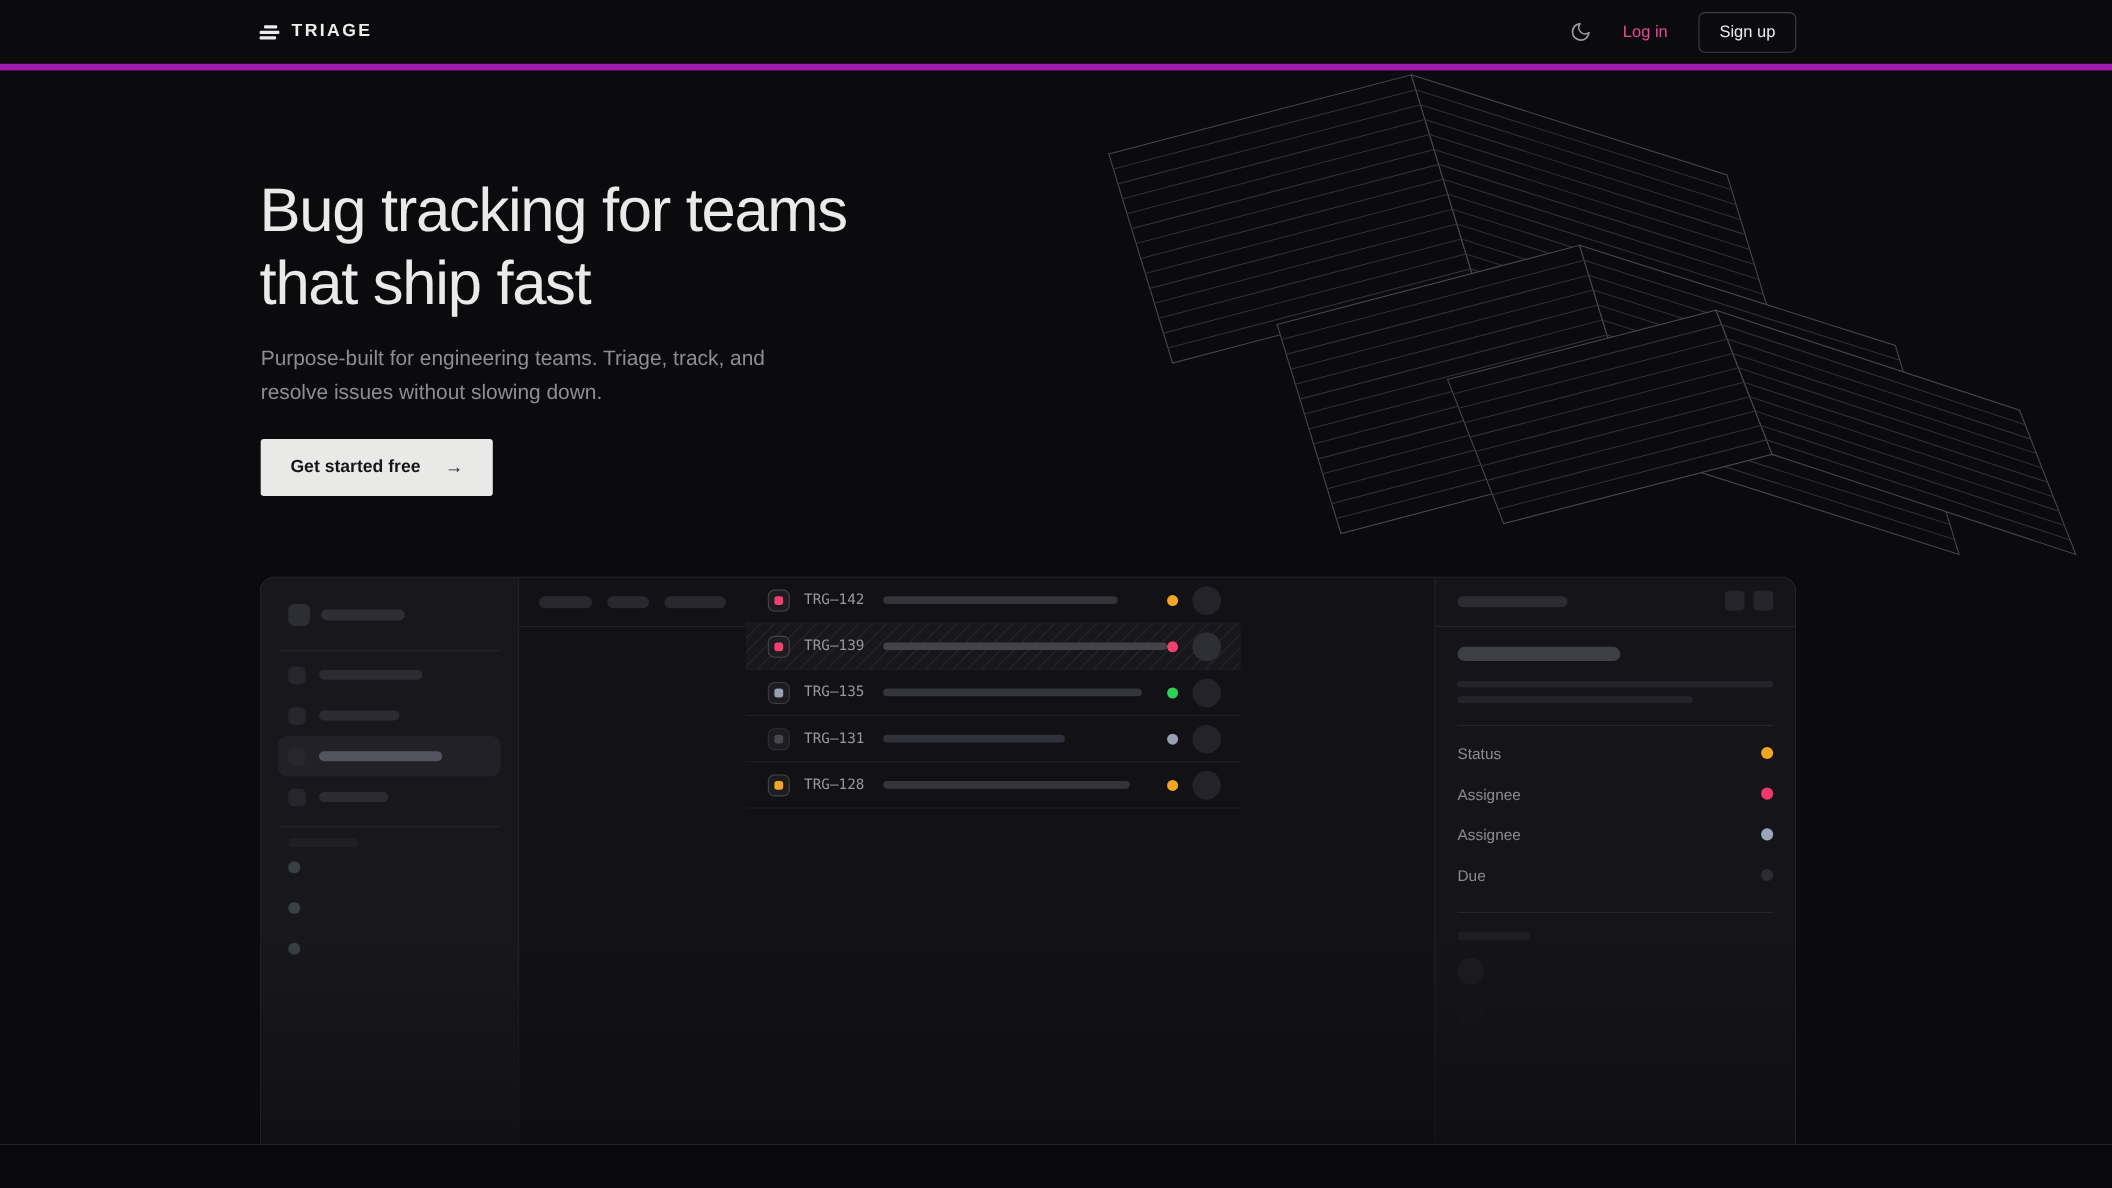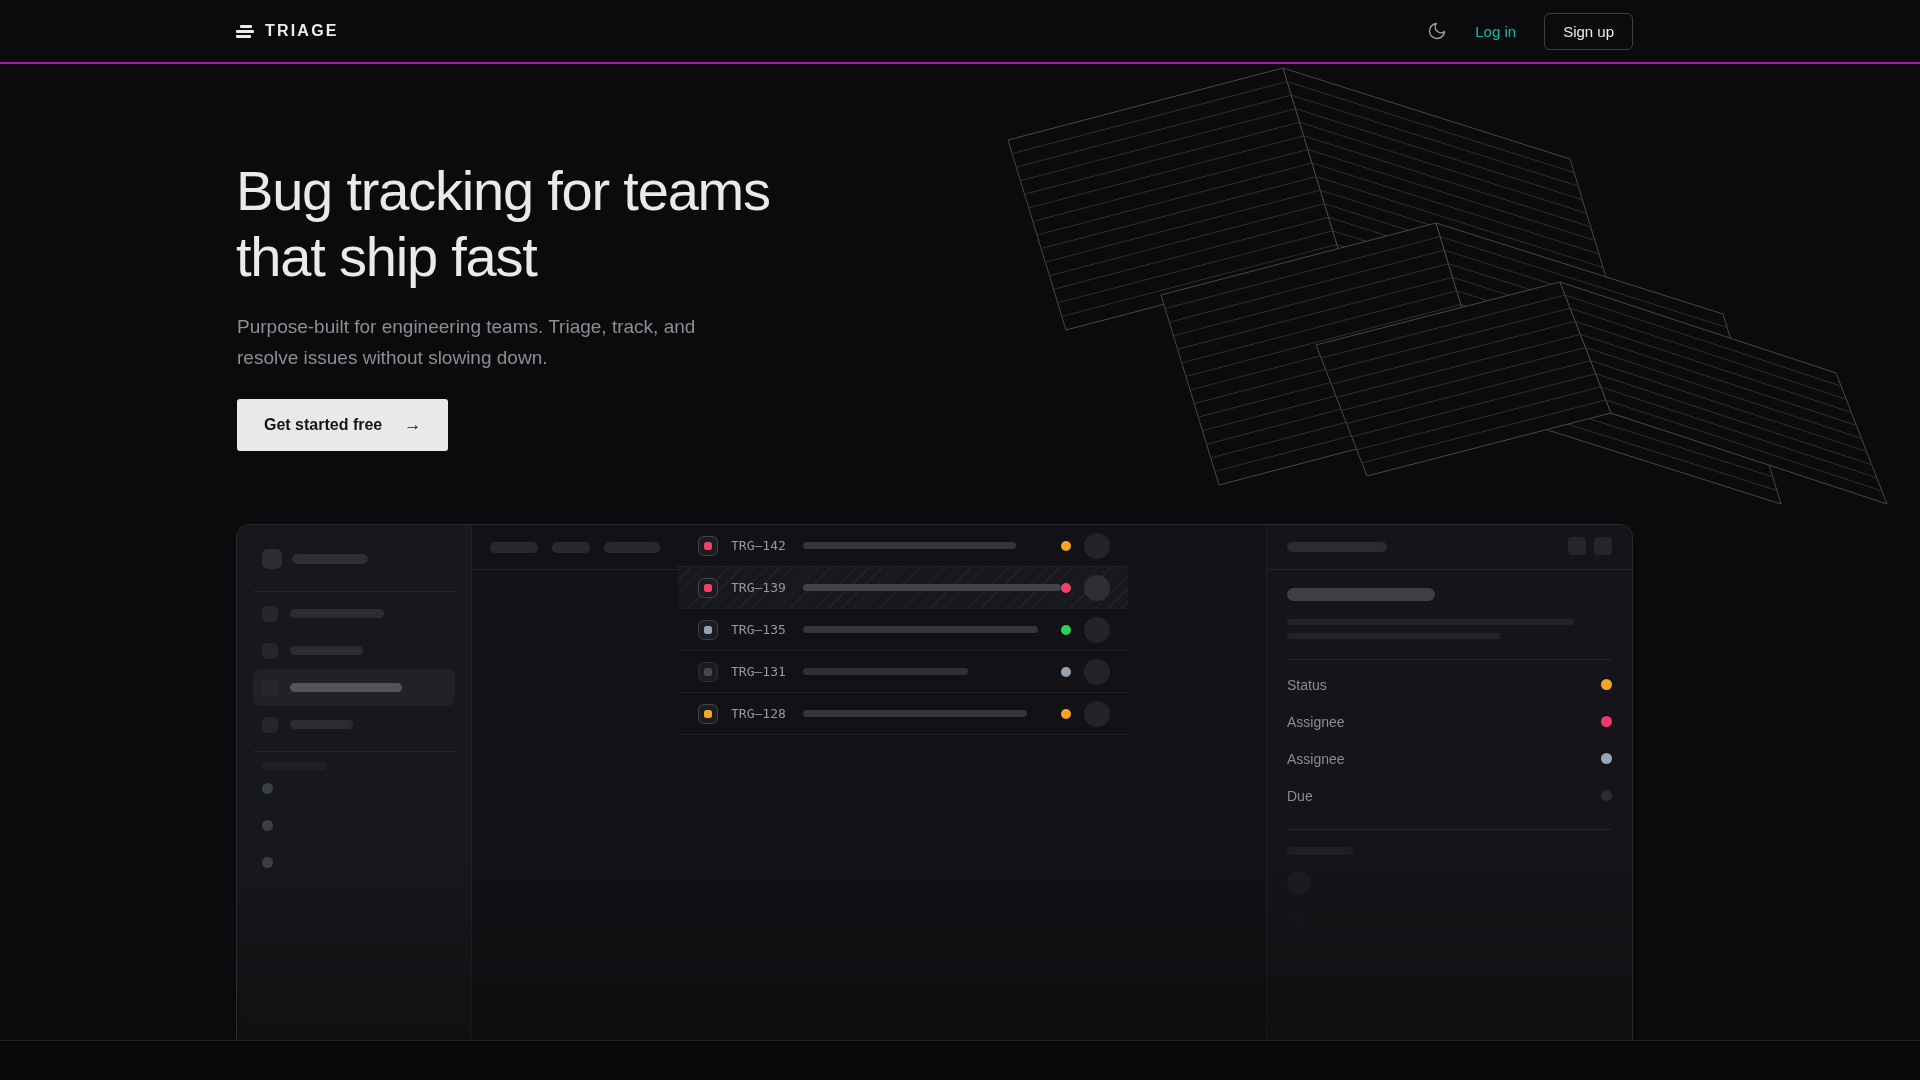--- a/index.html
+++ b/index.html
@@ -3,31 +3,31 @@
 <meta charset="utf-8">
 <style>
   html,body{margin:0;padding:0;background:#000;}
   .page{position:relative;width:1920px;height:1080px;background:#0b0b0d;overflow:hidden;
         font-family:"Liberation Sans",sans-serif;-webkit-font-smoothing:antialiased;}
   #decor-svg{position:absolute;left:0;top:0;width:1920px;height:1080px;}
 
   
   .nav{position:absolute;top:0;left:0;right:0;height:64px;box-sizing:border-box;
        display:flex;align-items:center;justify-content:space-between;
-       padding:0 287px 0 236px;border-bottom:2px solid #a21caf;}
+       padding:0 287px 0 236px;border-bottom:6px solid #a21caf;}
   .brand{display:flex;align-items:center;gap:11px;}
   .logo-bars{display:flex;flex-direction:column;gap:2px;width:18px;}
   .logo-bars b{display:block;height:3px;border-radius:1px;background:#ececee;}
   .logo-bars b:nth-child(1){width:12px;margin-left:4px;}
   .logo-bars b:nth-child(2){width:18px;}
   .logo-bars b:nth-child(3){width:15px;}
   .brand-name{font-size:16px;font-weight:bold;letter-spacing:2.2px;color:#ededee;}
   .nav-right{display:flex;align-items:center;gap:28px;}
   .theme-btn{background:none;border:none;padding:0;cursor:pointer;display:flex;}
-  .login{color:#14b8a6;font-size:15px;cursor:pointer;}
+  .login{color:#ec4899;font-size:15px;cursor:pointer;}
   .signup{background:transparent;border:1px solid #3f3f46;border-radius:6px;
           padding:9px 18px;color:#ececee;font-size:15px;cursor:pointer;font-family:inherit;}
 
   
   .hero-title{position:absolute;left:236px;top:120px;font-size:56px;line-height:66px;
               font-weight:500;letter-spacing:-1.2px;color:#eaeaeb;}
   .hero-sub{position:absolute;left:237px;top:292px;font-size:19px;line-height:31px;color:#8d8d93;}
   .cta{position:absolute;left:237px;top:399px;height:52px;padding:0 27px;background:#e9e9e8;
        color:#151517;font-size:16px;font-weight:bold;border:none;border-radius:3px;
        display:flex;align-items:center;gap:22px;cursor:pointer;font-family:inherit;}
@@ -68,21 +68,21 @@
         border:1px solid #3c3c44;display:flex;align-items:center;justify-content:center;
         margin-right:13px;flex:none;}
   .chip i{width:8px;height:8px;border-radius:2.5px;display:block;}
   .iid{font-family:"DejaVu Sans Mono",monospace;font-size:13px;color:#97979d;width:64px;flex:none;}
   .bar{height:7px;border-radius:4px;margin-left:8px;background:#34343b;}
   .spacer{flex:1;}
   .pdot{width:10px;height:10px;border-radius:50%;margin-right:13px;flex:none;}
   .avatar{width:26px;height:26px;border-radius:50%;background:#232329;flex:none;}
 
   
-  .mk-detail{width:327px;flex:none;background:#151519;border-left:1px solid #222228;position:relative;padding-left:38px;}
+  .mk-detail{width:327px;flex:none;background:#151519;border-left:1px solid #222228;position:relative;}
   .dt-head{position:absolute;left:0;right:0;top:0;height:44px;border-bottom:1px solid #24242a;}
   .dt-head-pill{position:absolute;left:20px;top:17px;width:100px;height:10px;border-radius:5px;background:#2b2b31;}
   .dt-sq{position:absolute;top:12px;width:18px;height:18px;border-radius:4px;background:#25252b;cursor:pointer;}
   .dt-sq.s1{right:46px;} .dt-sq.s2{right:20px;}
   .dt-title{position:absolute;left:20px;top:63px;width:148px;height:13px;border-radius:6.5px;background:#3e3e46;}
   .dt-line{position:absolute;left:20px;height:6px;border-radius:3px;background:#232329;}
   .dt-line.l1{top:94px;width:287px;} .dt-line.l2{top:108px;width:214px;}
   .dt-div{position:absolute;left:20px;right:20px;border-top:1px solid #26262c;}
   .dt-div.v1{top:134px;} .dt-div.v2{top:304px;}
   .fields{position:absolute;left:20px;right:20px;top:141px;}

